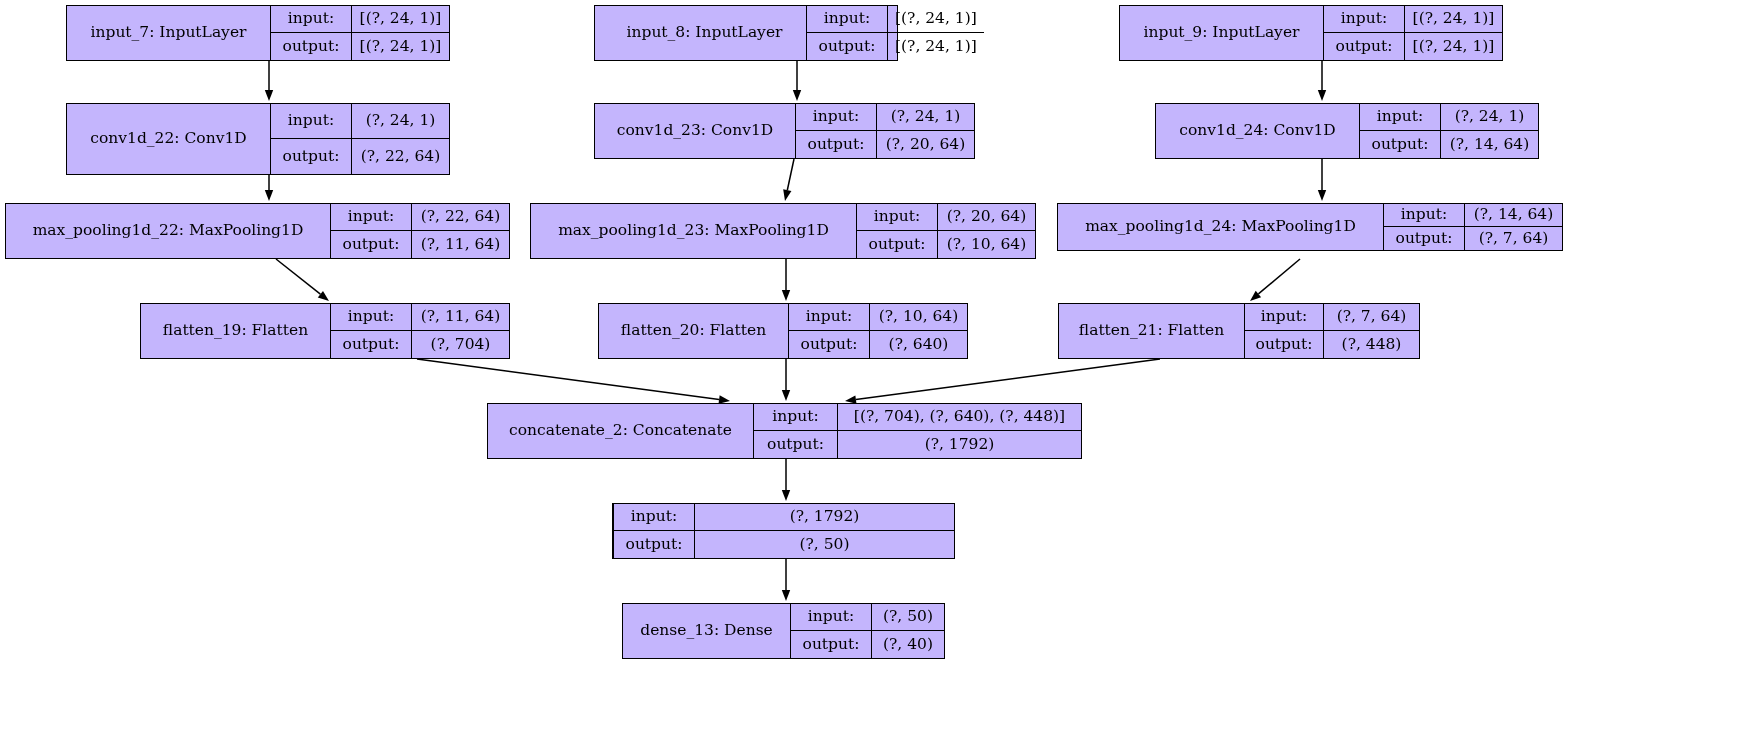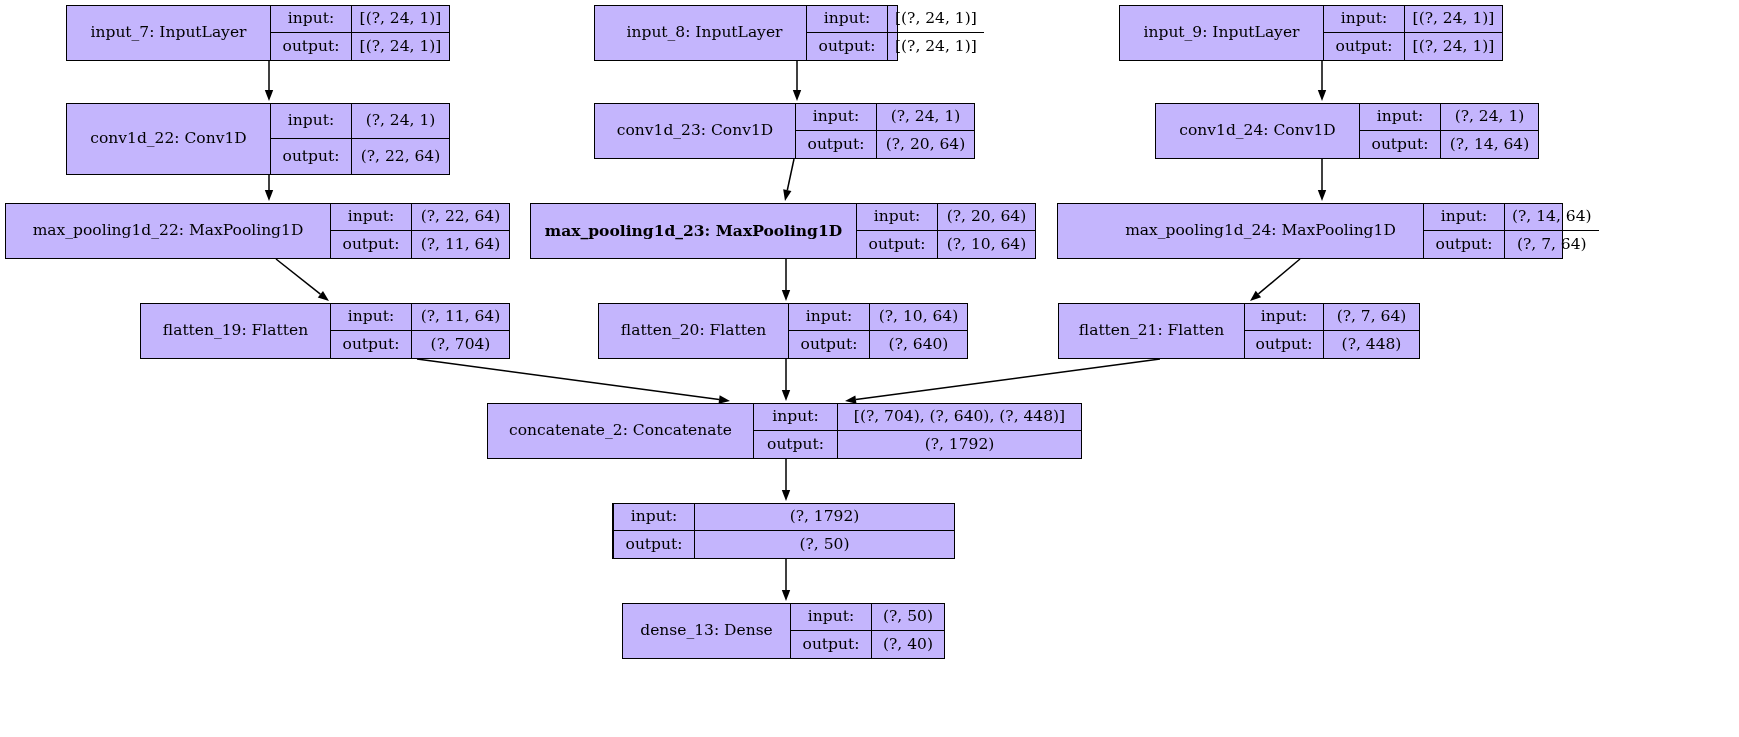--- a/index.html
+++ b/index.html
@@ -219,21 +219,21 @@
             <div class="io-label" style="flex: 0 0 80px;">input:</div>
             <div class="io-value" style="flex: 1 1 auto;">(?, 24, 1)</div>
           </div>
           <div class="io-row bottom">
             <div class="io-label" style="flex: 0 0 80px;">output:</div>
             <div class="io-value" style="flex: 1 1 auto;">(?, 20, 64)</div>
           </div>
         </div>
       </div>
       <div class="node" style="left: 530px; top: 203px; width: 506px; height: 56px;">
-        <div class="node-name" style="width: 325px; flex: 0 0 325px; font-weight: bold;">max_pooling1d_23: MaxPooling1D</div>
+        <div class="node-name" style="width: 325px; flex: 0 0 325px;">max_pooling1d_23: MaxPooling1D</div>
         <div class="node-io" style="flex: 1 1 auto;">
           <div class="io-row top">
             <div class="io-label" style="flex: 0 0 80px;">input:</div>
             <div class="io-value" style="flex: 1 1 auto;">(?, 20, 64)</div>
           </div>
           <div class="io-row bottom">
             <div class="io-label" style="flex: 0 0 80px;">output:</div>
             <div class="io-value" style="flex: 1 1 auto;">(?, 10, 64)</div>
           </div>
         </div>
@@ -270,21 +270,21 @@
           <div class="io-row top">
             <div class="io-label" style="flex: 0 0 80px;">input:</div>
             <div class="io-value" style="flex: 1 1 auto;">(?, 24, 1)</div>
           </div>
           <div class="io-row bottom">
             <div class="io-label" style="flex: 0 0 80px;">output:</div>
             <div class="io-value" style="flex: 1 1 auto;">(?, 14, 64)</div>
           </div>
         </div>
       </div>
-      <div class="node" style="left: 1057px; top: 203px; width: 506px; height: 56px; padding-left: 40px;">
+      <div class="node" style="left: 1057px; top: 203px; width: 506px; height: 48px;">
         <div class="node-name" style="width: 325px; flex: 0 0 325px;">max_pooling1d_24: MaxPooling1D</div>
         <div class="node-io" style="flex: 1 1 auto;">
           <div class="io-row top">
             <div class="io-label" style="flex: 0 0 80px;">input:</div>
             <div class="io-value" style="flex: 1 1 auto;">(?, 14, 64)</div>
           </div>
           <div class="io-row bottom">
             <div class="io-label" style="flex: 0 0 80px;">output:</div>
             <div class="io-value" style="flex: 1 1 auto;">(?, 7, 64)</div>
           </div>

